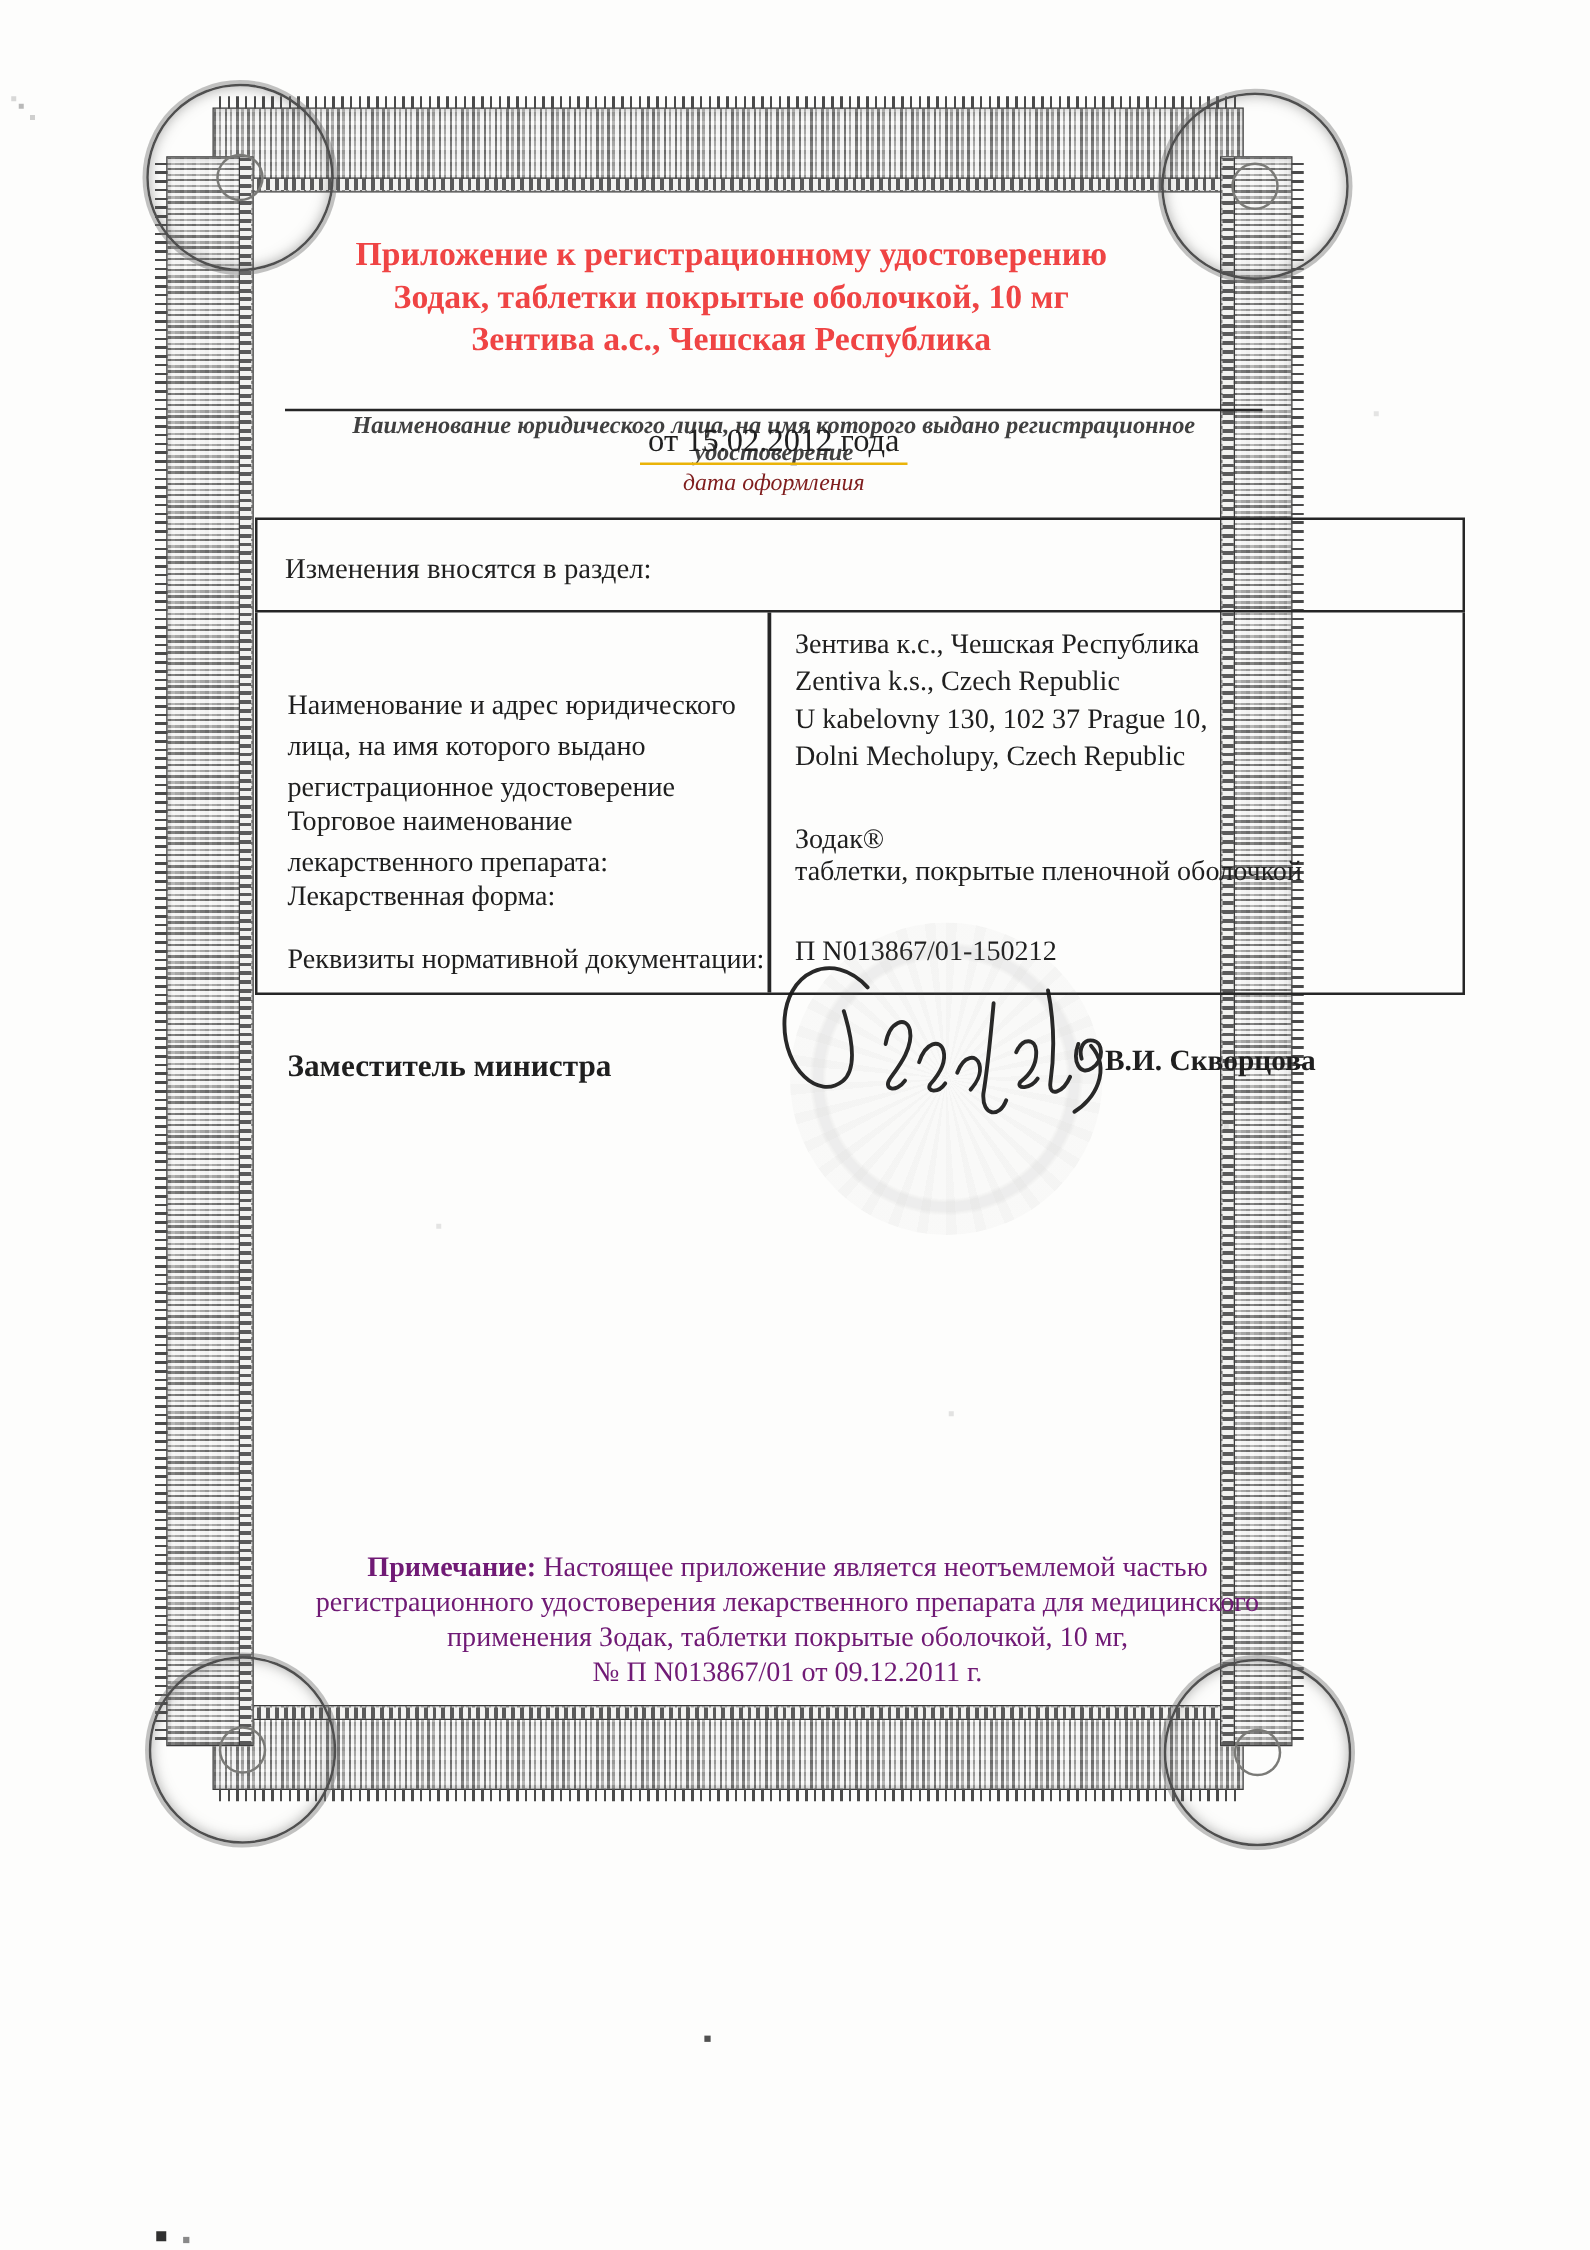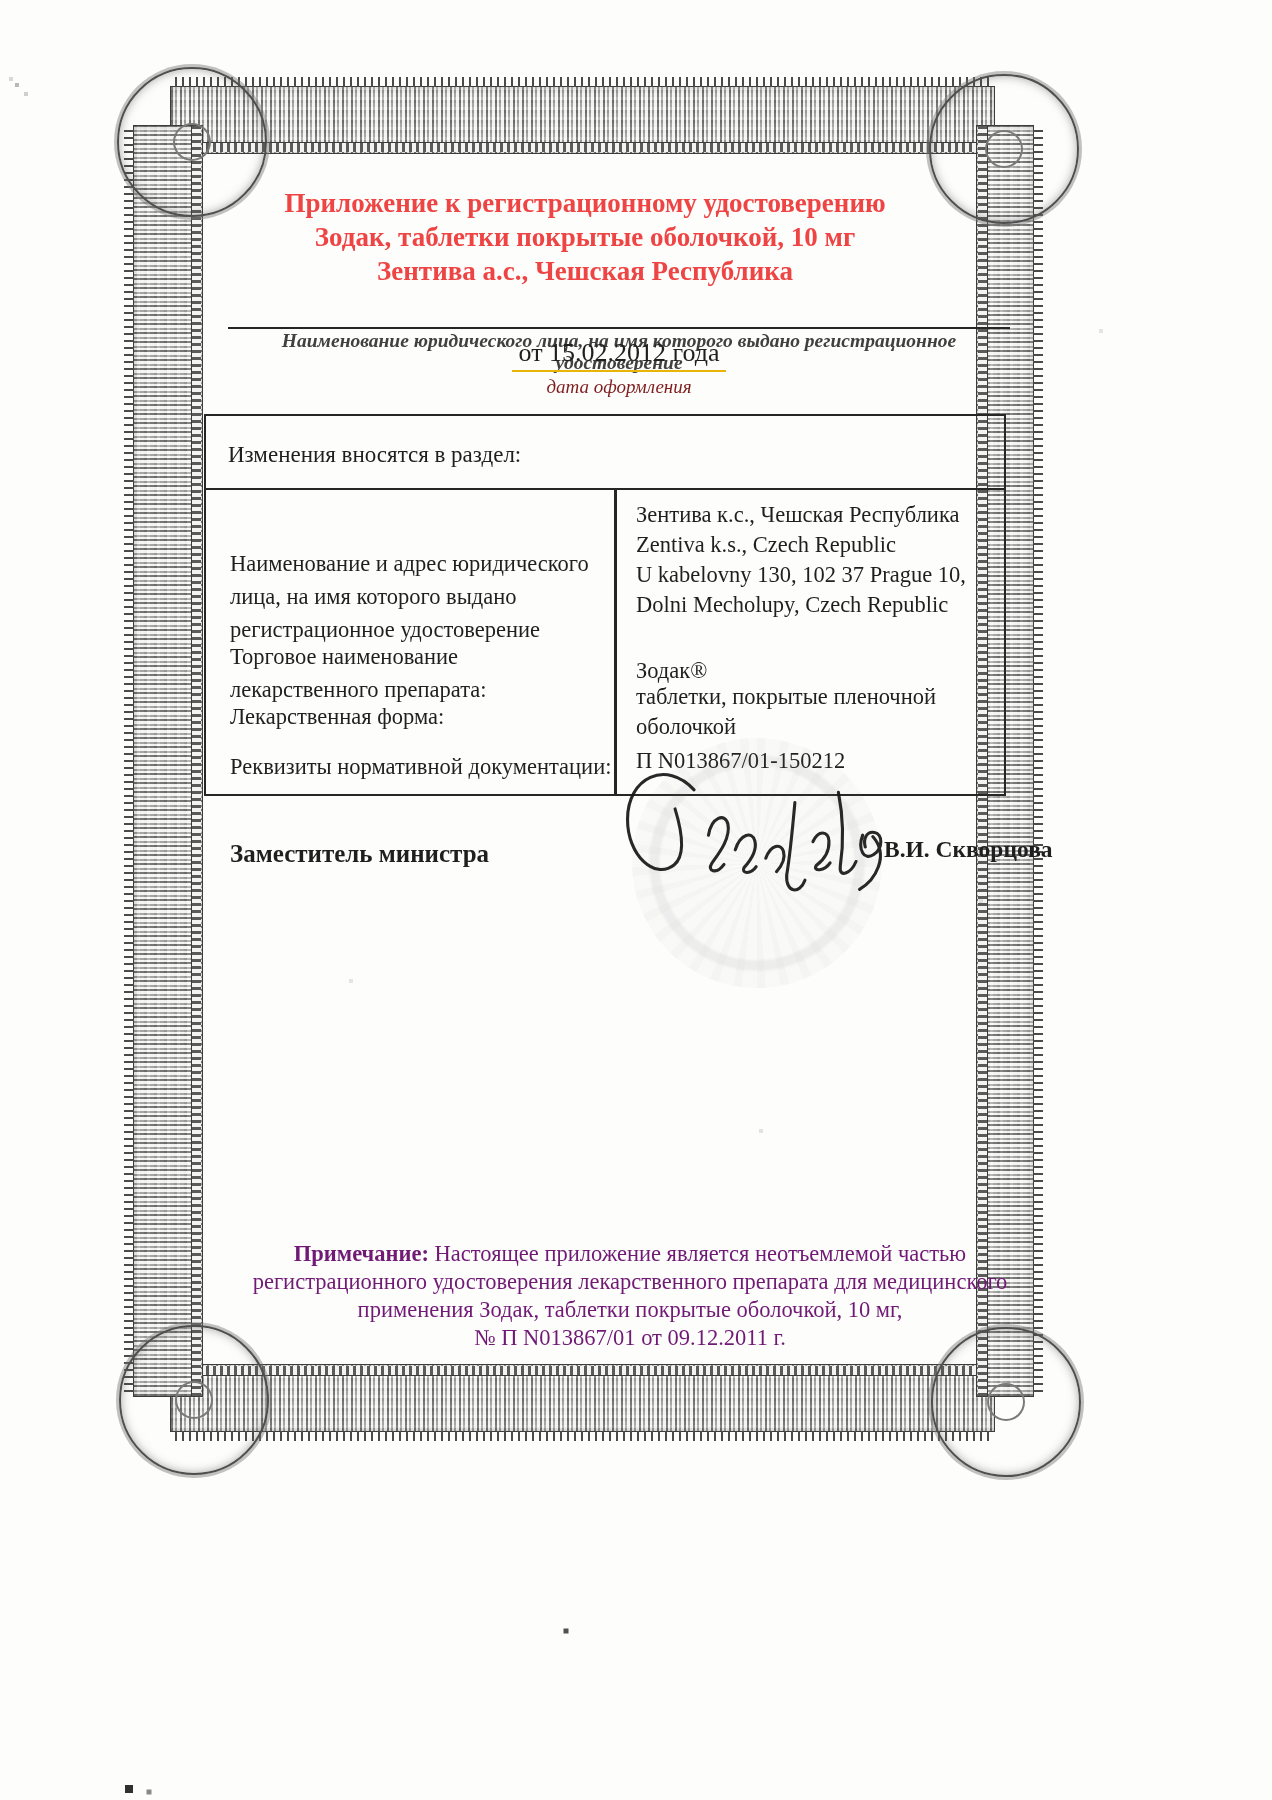--- a/index.html
+++ b/index.html
@@ -73,21 +73,21 @@
   .issuer-rule{left:228px;top:327px;width:782px;border-top:2.5px solid #262626;
     text-align:center;}
   .issuer-caption{font-style:italic;font-weight:600;font-size:19.5px;line-height:22px;
     padding-top:1px;color:#404040;}
   .date-wrap{left:228px;top:338px;width:782px;text-align:center;}
   .date-line{display:inline-block;font-size:26px;border-bottom:2px solid #eab308;
     padding:0 6px 2px 6px;}
   .date-caption{left:228px;top:376px;width:782px;text-align:center;
     font-style:italic;font-size:19px;color:#7f1d1d;}
 
-  .dtable{left:204px;top:414px;width:802px;border-radius:15px;}
+  .dtable{left:204px;top:414px;width:968px;border-radius:15px;}
   .trow1{position:relative;border:2.5px solid #262626;height:76px;box-sizing:border-box;
     font-size:23px;}
   .trow1 span{position:absolute;left:22px;top:26px;}
   .trow2{position:relative;border:2.5px solid #262626;border-top:none;height:306px;
     box-sizing:border-box;font-size:22.5px;}
   .tdivider{position:absolute;left:408px;top:0;bottom:0;width:2.5px;background:#262626;}
   .tcell{position:absolute;line-height:33px;}
   .tval{line-height:30px;}
   .lab1{left:24px;top:14px;margin-top:43px;} .lab2{left:24px;top:150px;}
   .lab3{left:24px;top:210px;} .lab4{left:24px;top:260px;}

